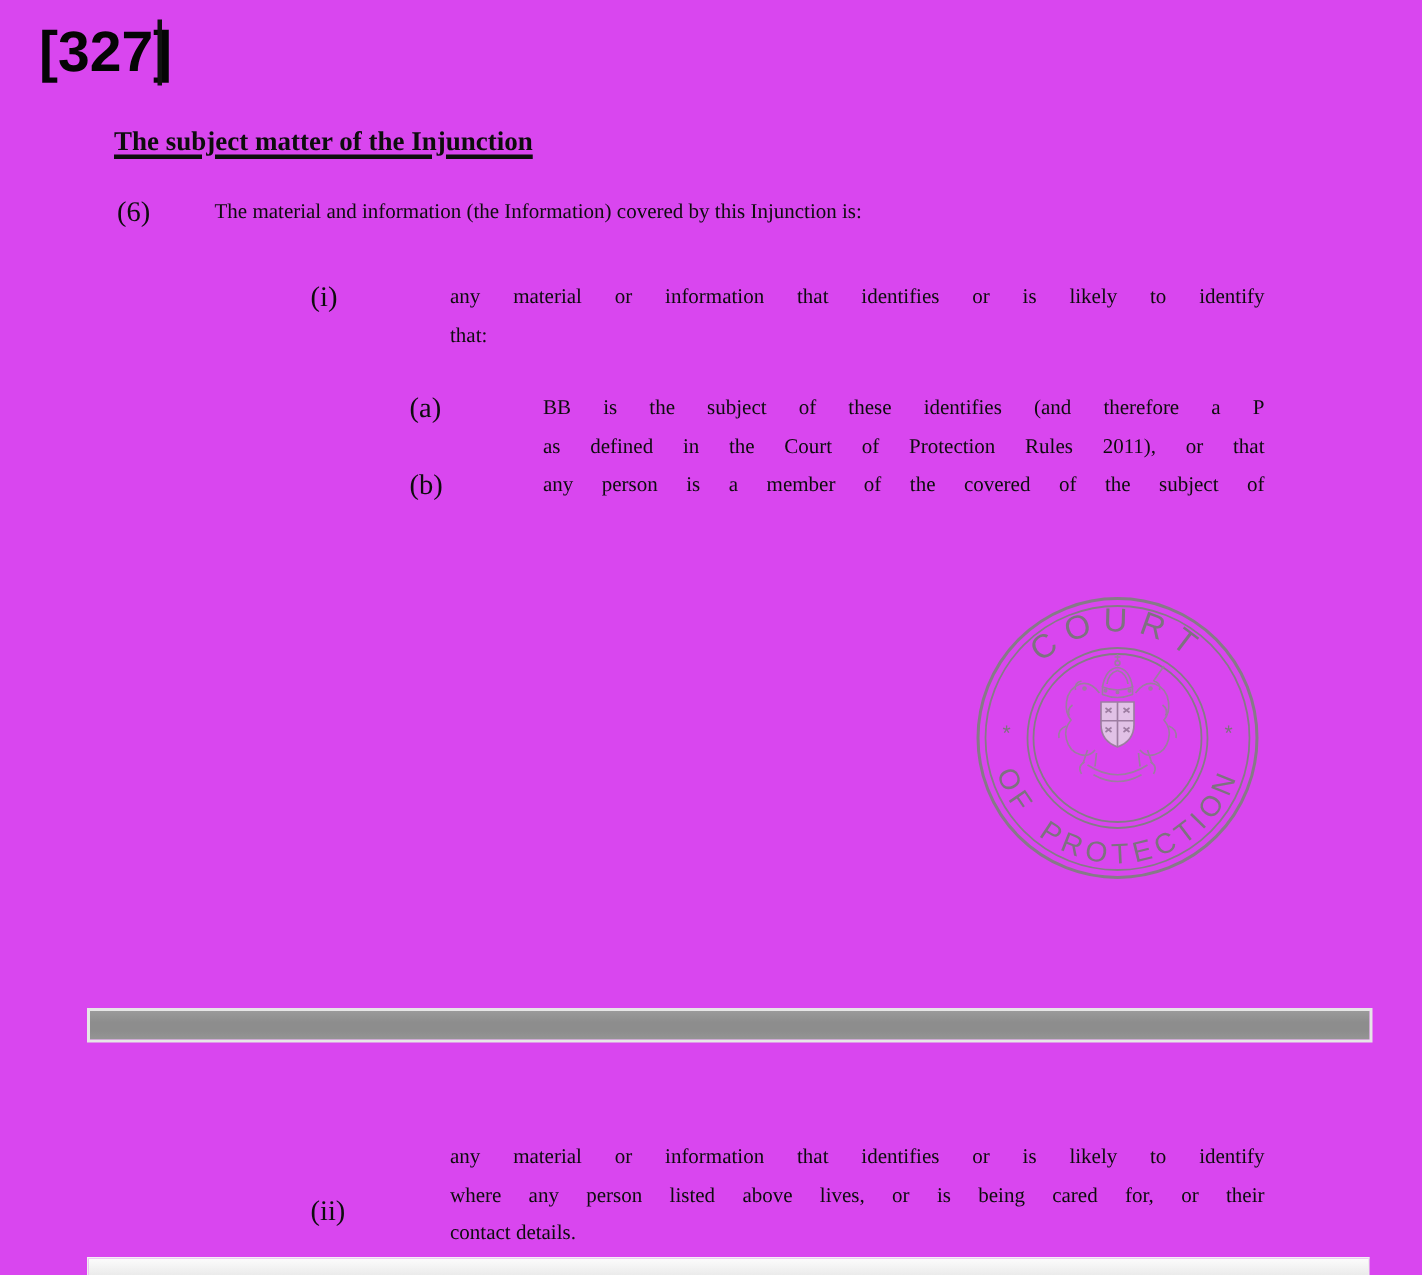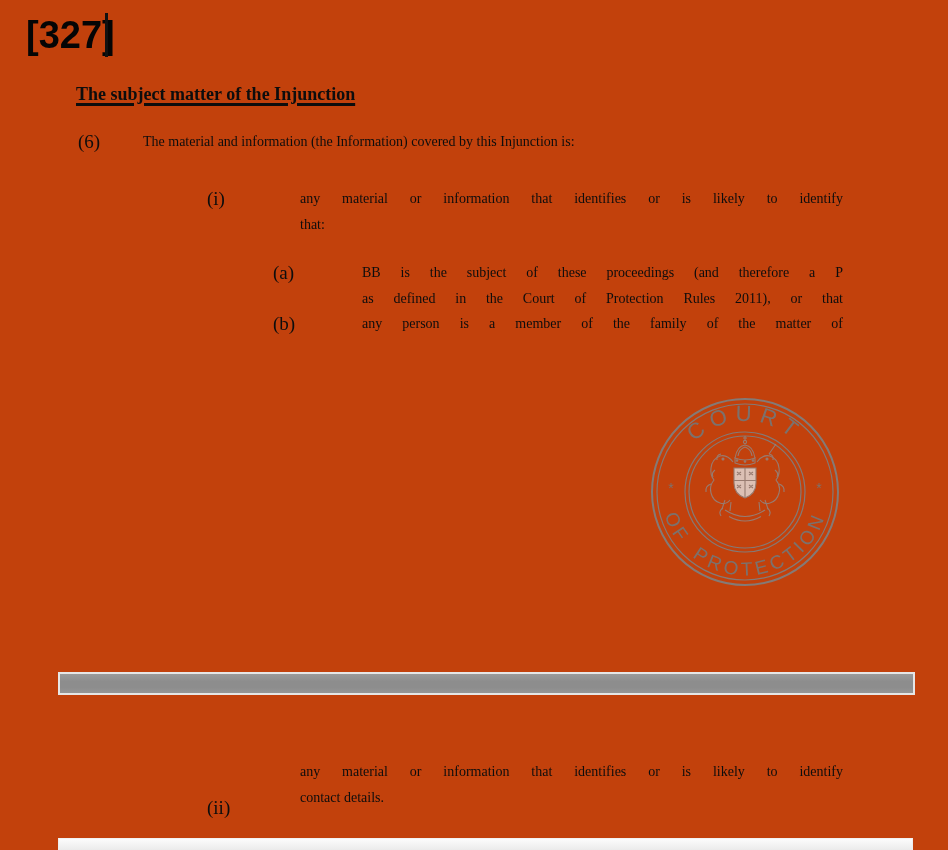--- a/index.html
+++ b/index.html
@@ -3,21 +3,21 @@
 <meta charset="utf-8">
 <style>
   html, body {
     margin: 0; padding: 0;
     width: 948px; height: 850px;
     background: #ffffff;
     overflow: hidden;
     font-family: "Liberation Serif", "DejaVu Serif", serif;
     color: #0d0d0d;
   }
-  .page { position: relative; width: 948px; height: 850px; background: #c2410c; }
+  .page { position: relative; width: 948px; height: 850px; background: #d946ef; }
 
   
   .pagenum {
     position: absolute; left: 26px; top: 12px;
     font-family: "Liberation Sans", "DejaVu Sans", sans-serif;
     font-weight: bold; font-size: 38px; line-height: 46px;
     color: #050505; letter-spacing: 0px;
   }
   .caret {
     position: absolute; left: 105px; top: 13px;
@@ -98,27 +98,27 @@
   <div class="bline c6-text">The material and information (the Information) covered by this Injunction is:</div>
 
   <div class="lbl i-label">(i)</div>
   <div class="jcol i-col">
     <div class="bline">any material or information that identifies or is likely to identify</div>
     <div class="bline plain">that:</div>
   </div>
 
   <div class="lbl a-label">(a)</div>
   <div class="jcol a-col">
-    <div class="bline">BB is the subject of these proceedings (and therefore a P</div>
+    <div class="bline">BB is the subject of these identifies (and therefore a P</div>
     <div class="bline">as defined in the Court of Protection Rules 2011), or that</div>
   </div>
 
   <div class="lbl b-label">(b)</div>
   <div class="jcol b-col">
-    <div class="bline">any person is a member of the family of the matter of</div>
+    <div class="bline">any person is a member of the covered of the subject of</div>
   </div>
 
   <svg class="seal" viewBox="0 0 200 200">
     <defs>
       <path id="arcTop" d="M 29,100 A 71,71 0 0 1 171,100"></path>
       <path id="arcBot" d="M 16.5,100 A 83.5,83.5 0 0 0 183.5,100"></path>
     </defs>
     <g stroke="#7f7f7f" fill="none">
       <circle cx="100" cy="100" r="93" stroke-width="2"></circle>
       <circle cx="100" cy="100" r="88" stroke-width="1.2"></circle>
@@ -165,18 +165,19 @@
       <path d="M84,124.5 q16,9 32,0"></path>
       <path d="M78,116 q-5,3 -2,8 M122,116 q5,3 2,8"></path>
     </g>
   </svg>
 
   <div class="page-gap"></div>
 
   <div class="lbl ii-label">(ii)</div>
   <div class="jcol ii-col">
     <div class="bline">any material or information that identifies or is likely to identify</div>
+    <div class="bline">where any person listed above lives, or is being cared for, or their</div>
     <div class="bline plain">contact details.</div>
   </div>
 
   <div class="next-edge"></div>
 
 </div>
 
 </body></html>

